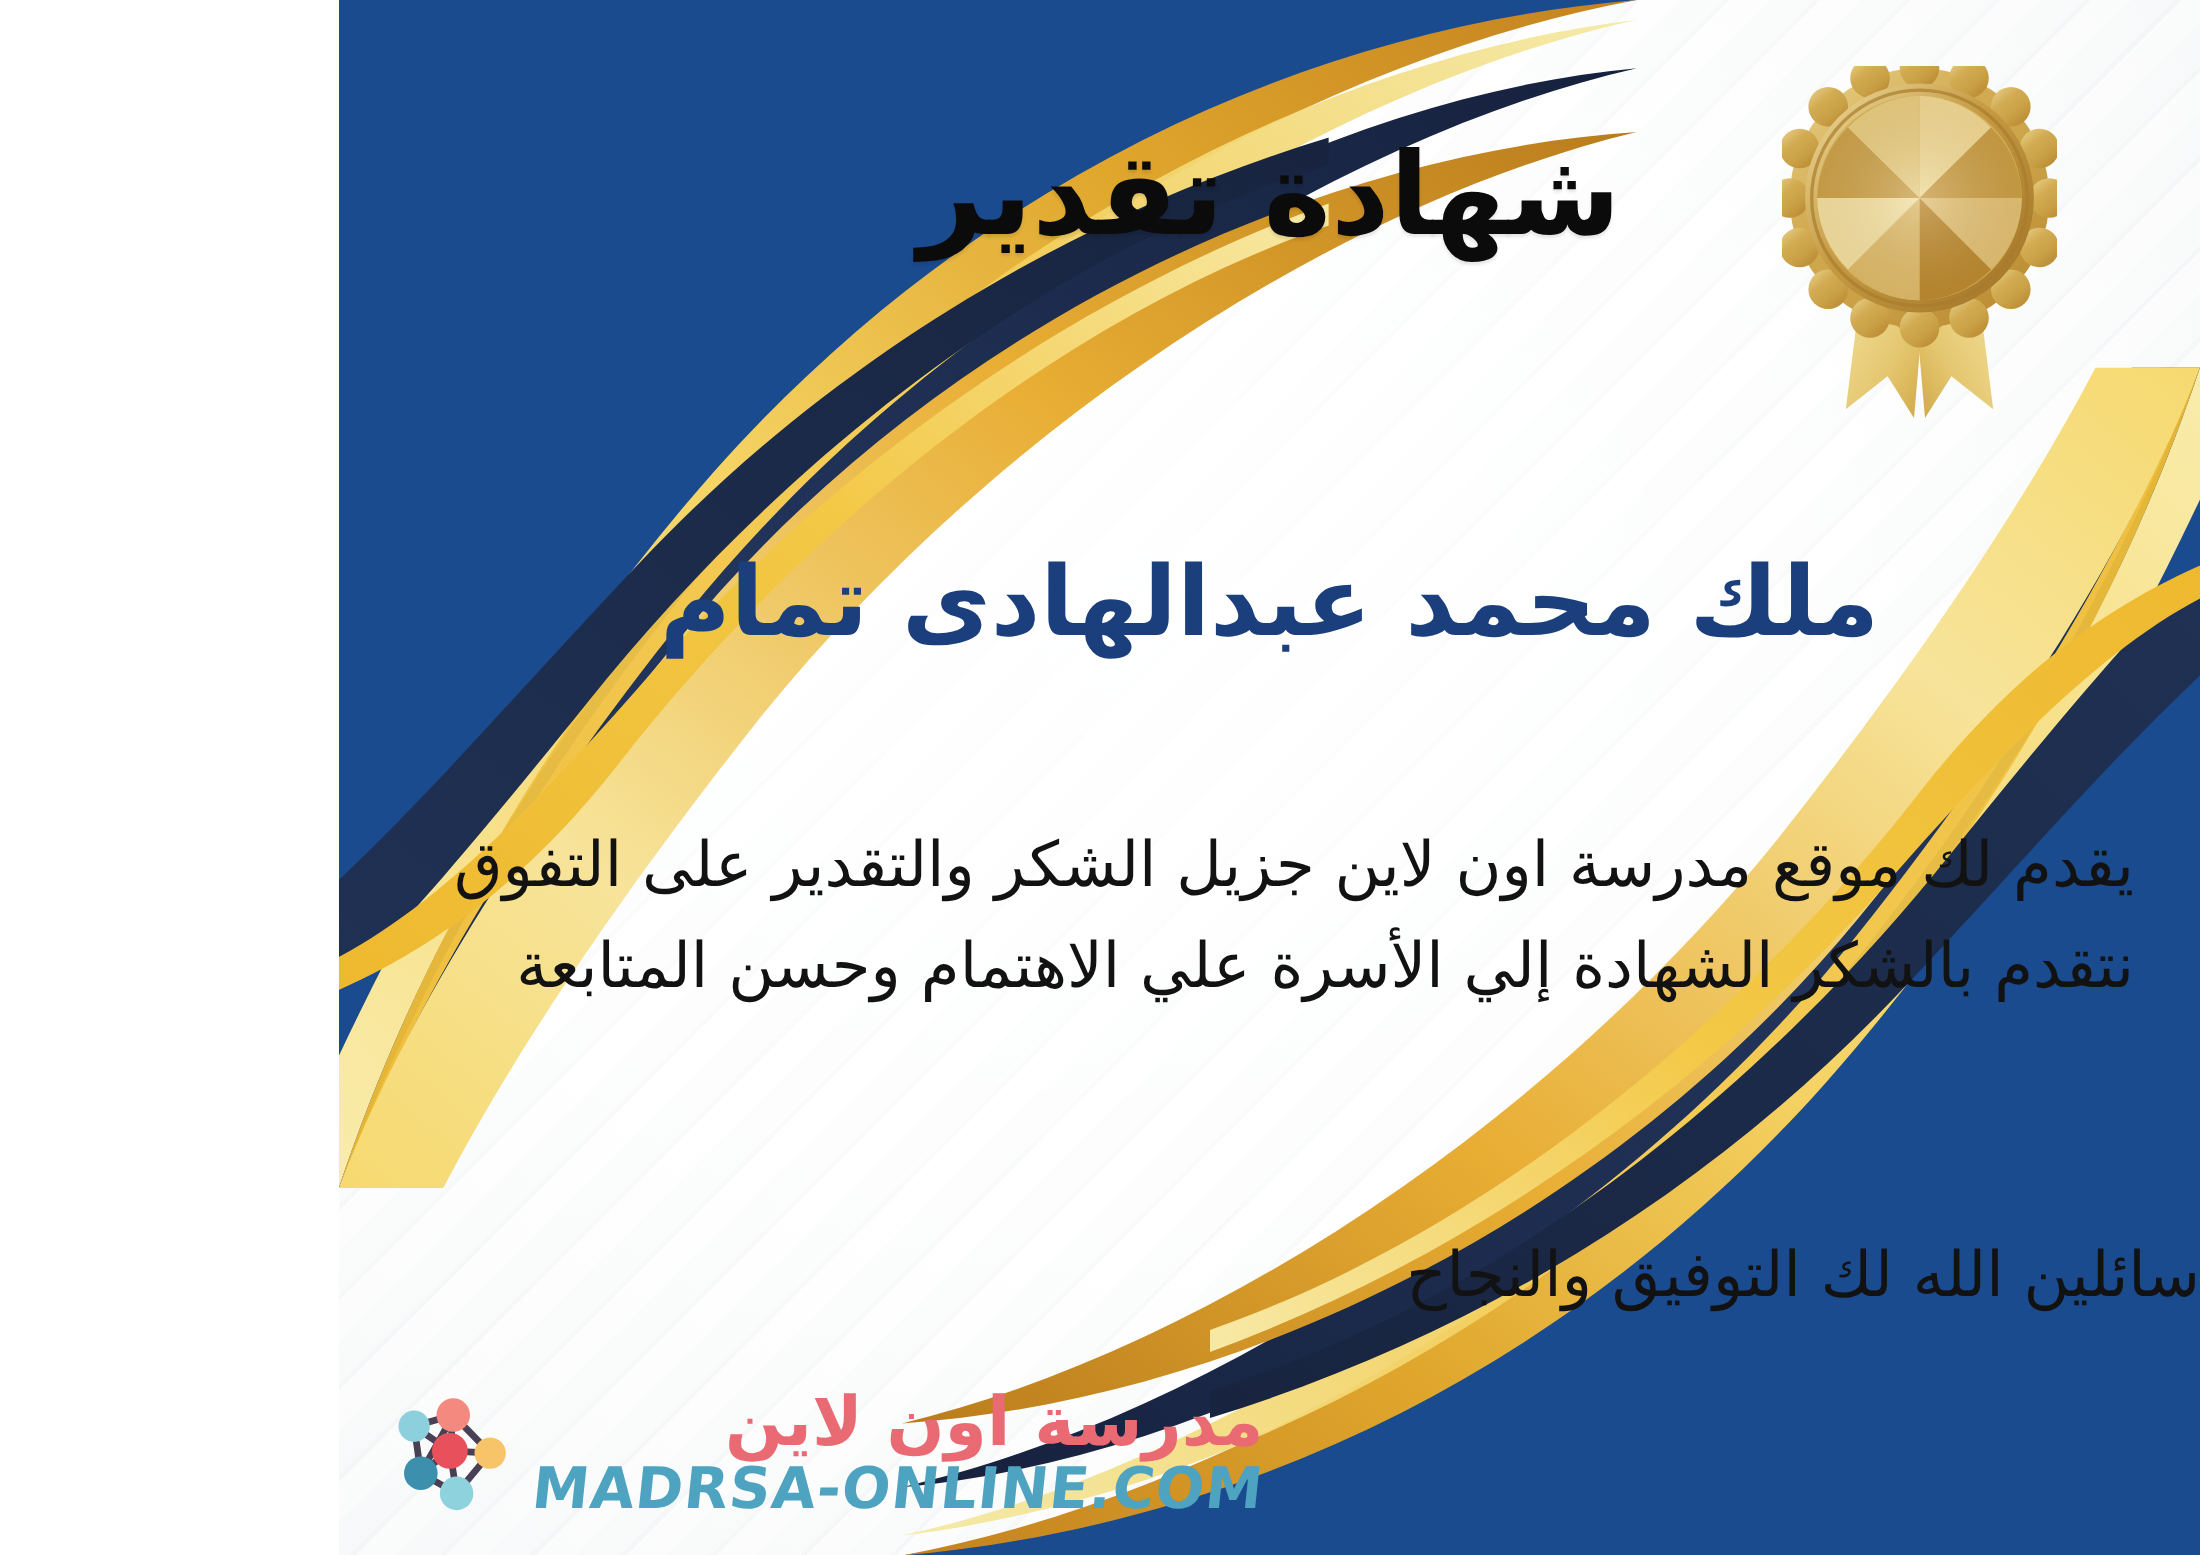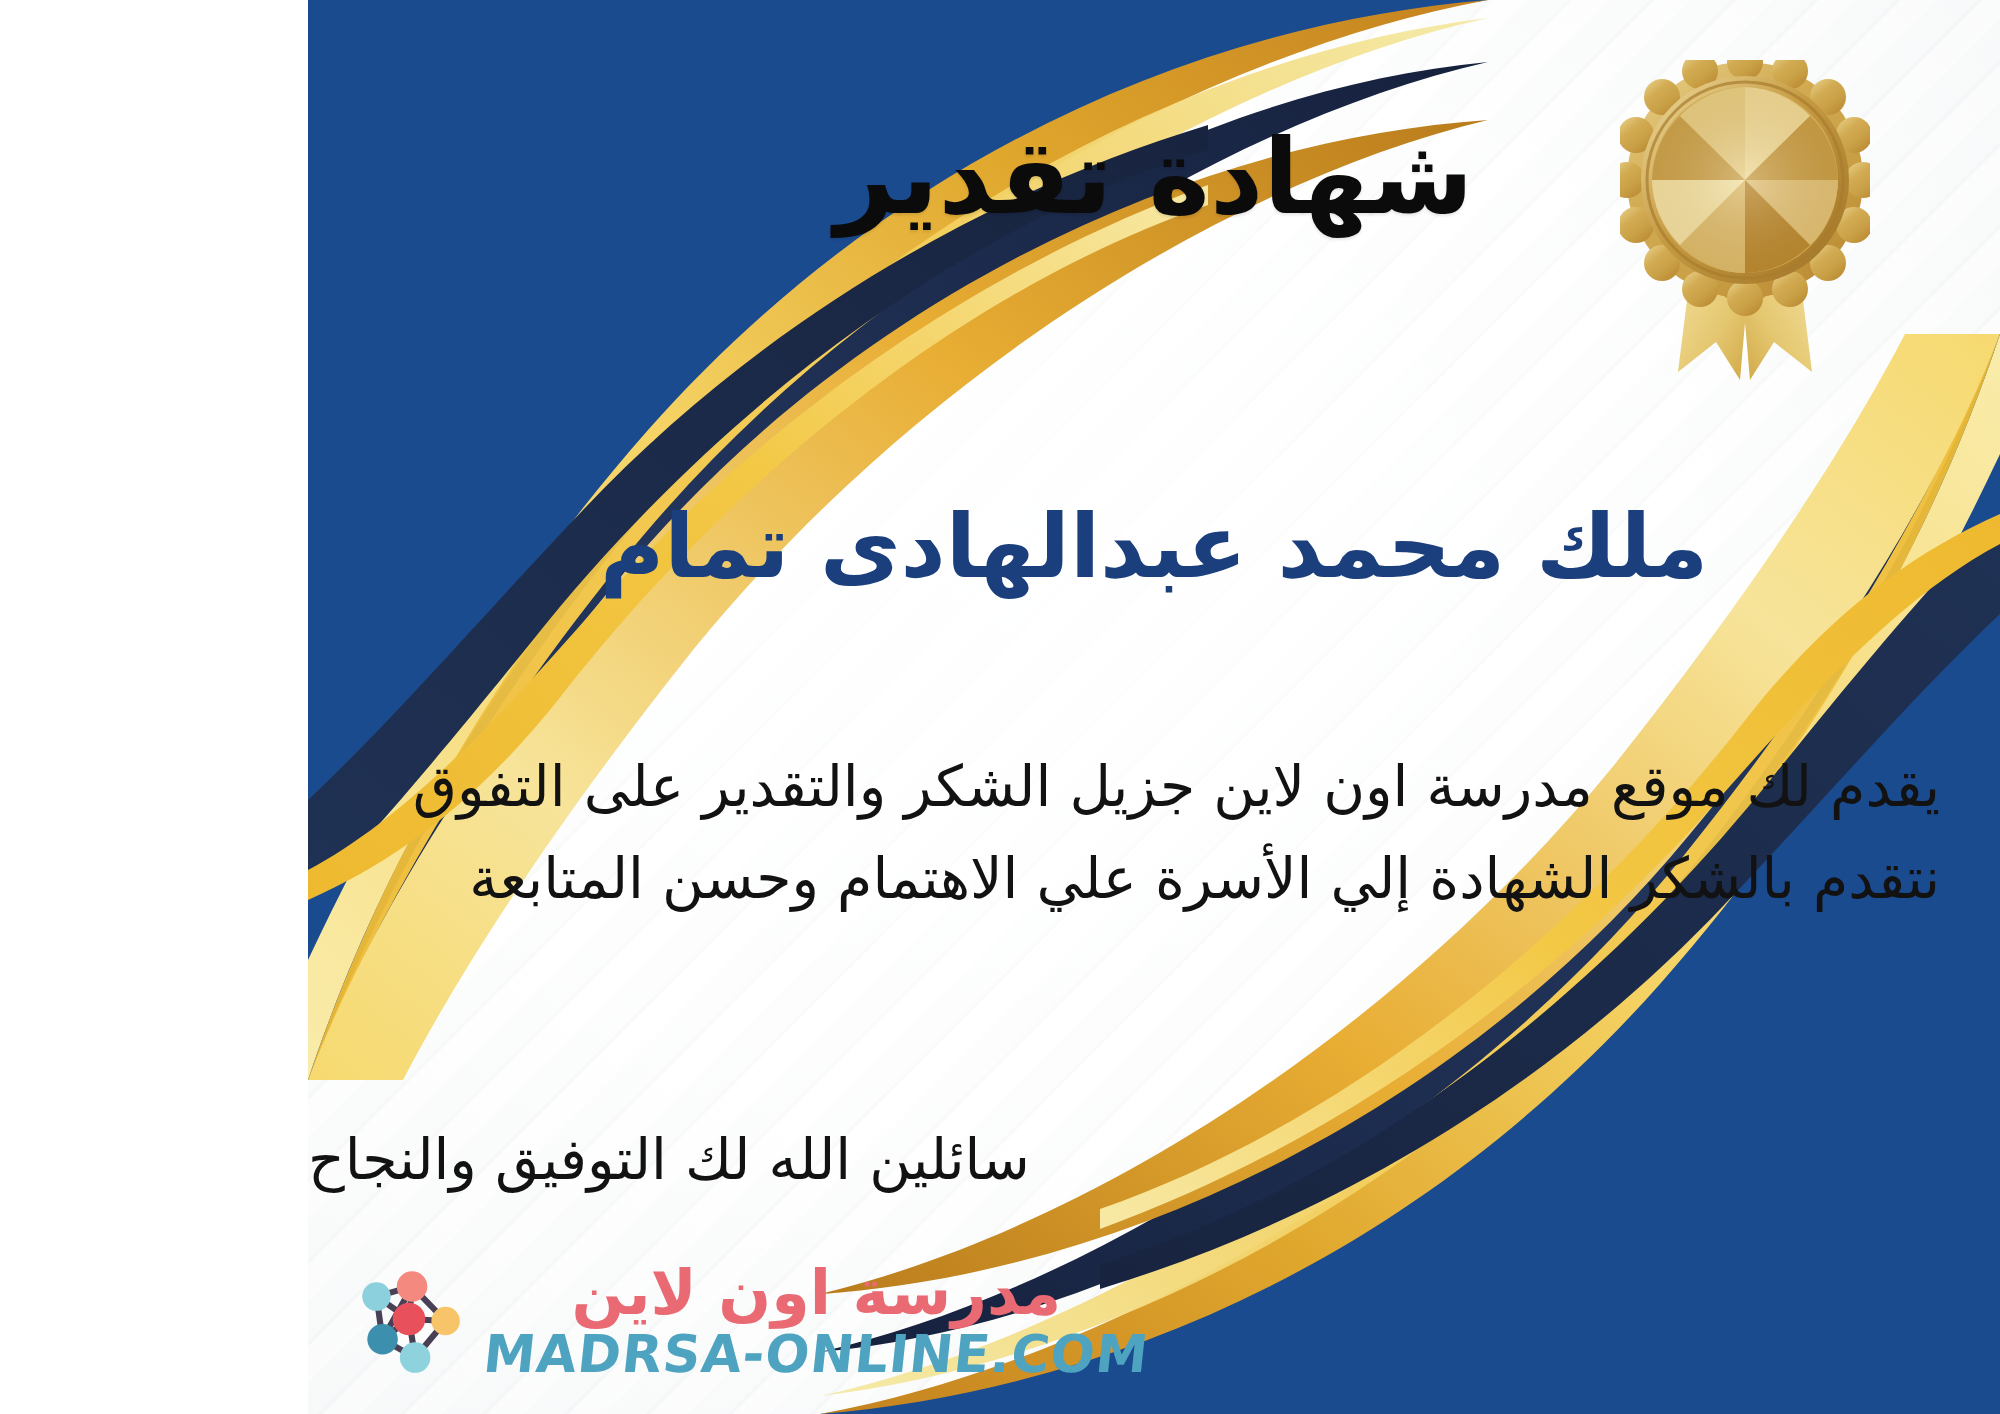--- a/index.html
+++ b/index.html
@@ -100,21 +100,21 @@
     color:#1b3f7c;
     font-weight:700;
     padding:0 14px;
   }
 
   .closing-line{
     position:absolute;
     top:1120px;
     left:0;
     right:0;
-    text-align:left;
+    text-align:right;
     font-size:57px;
     color:#121212;
     line-height:1.4;
   }
 
   
   .medal{
     position:absolute;
     top:60px;
     right:130px;
@@ -130,21 +130,21 @@
     bottom:32px;
     z-index:8;
     display:flex;
     flex-direction:row-reverse;
     align-items:center;
     gap:14px;
   }
   .brand-text{
     display:flex;
     flex-direction:column;
-    align-items:center;
+    align-items:flex-start;
     line-height:1;
   }
   .brand-arabic{
     font-size:62px;
     font-weight:700;
     color:#ea6a73;
     letter-spacing:-1px;
     direction:rtl;
   }
   .brand-domain{

